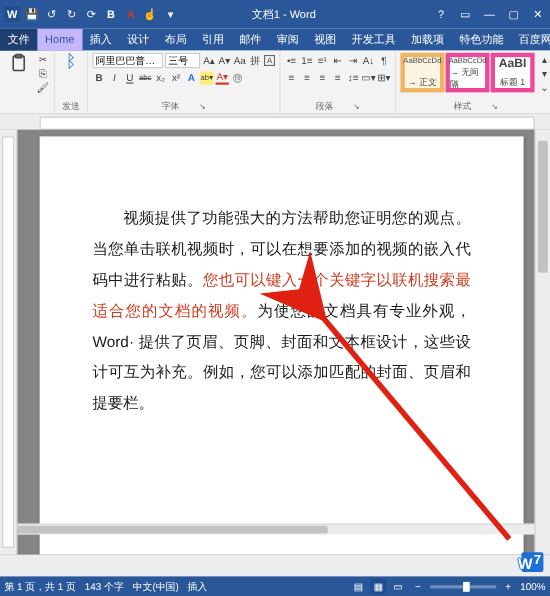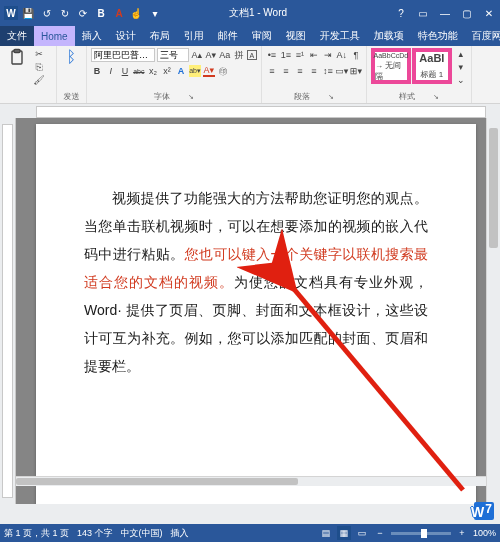--- a/index.html
+++ b/index.html
@@ -277,20 +277,24 @@
     </div>
     <div class="group-label">
         <span>段落</span>
         <span class="dl">↘</span>
       </div>
   </div>
 
   <div class="group">
     <div class="group-body">
       <div class="style-gal">
+        <div class="style-box sel">
+          <span class="prev" style="font-size:7px;">AaBbCcDd</span>
+          <span>→ 正文</span>
+        </div>
         <div class="style-box">
           <span class="prev" style="font-size:7px;">AaBbCcDd</span>
           <span>→ 无间隔</span>
         </div>
         <div class="style-box">
           <span class="prev" style="font-weight:bold;">AaBI</span>
           <span>标题 1</span>
         </div>
       </div>
       <div class="col" style="justify-content:center;">

